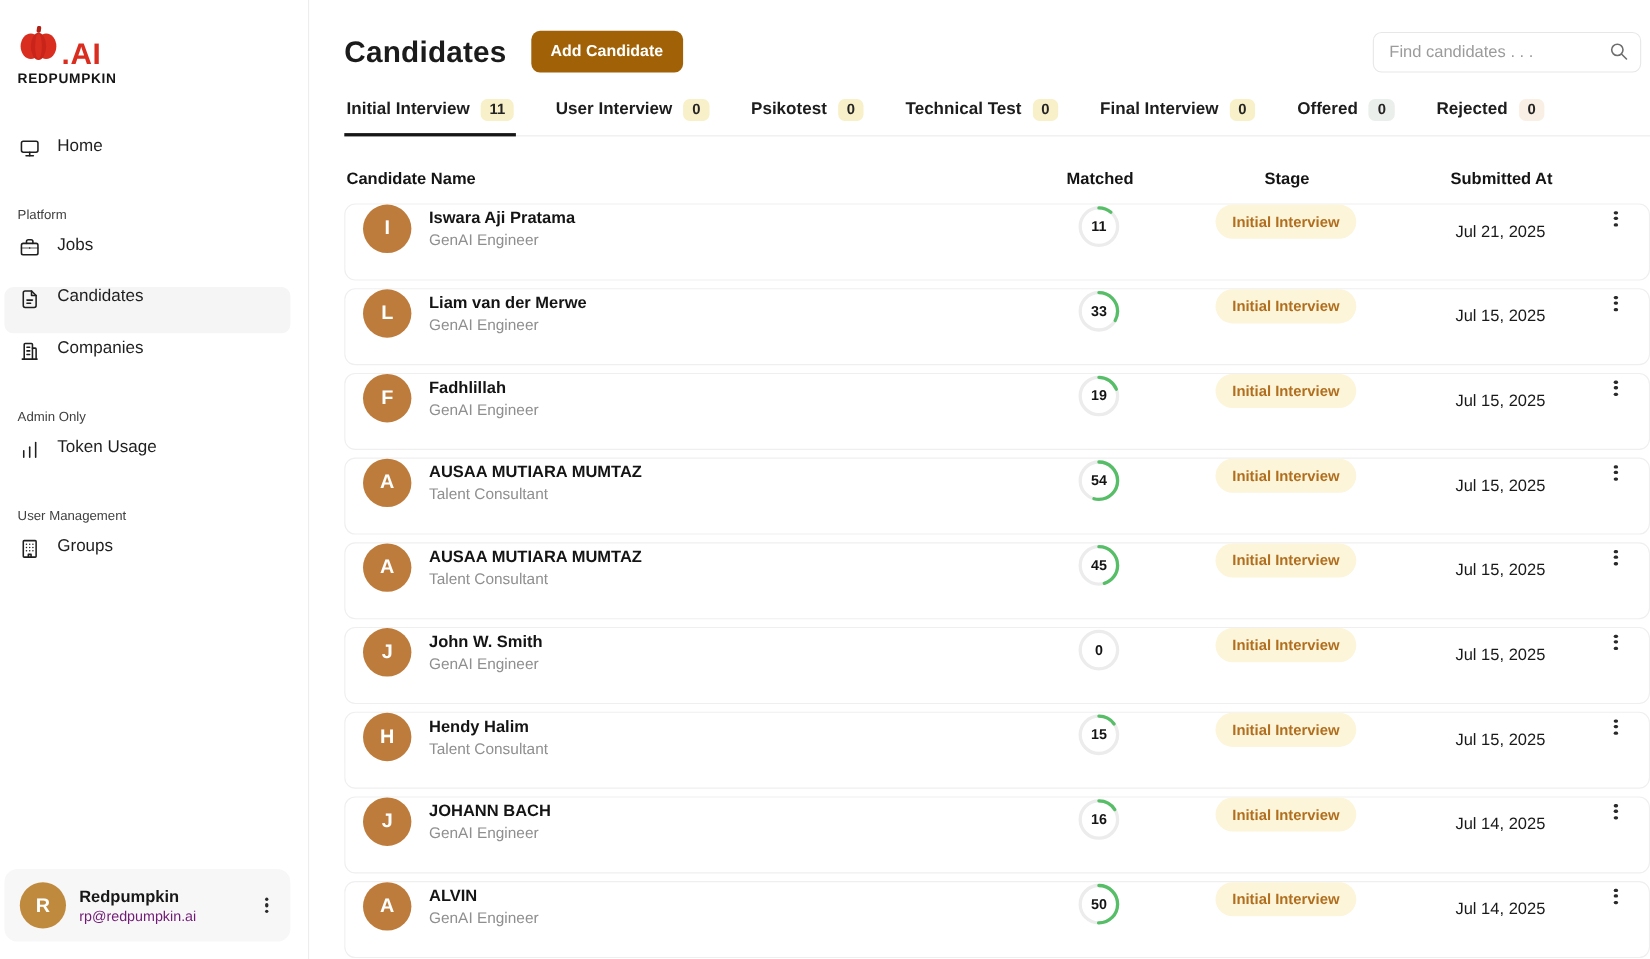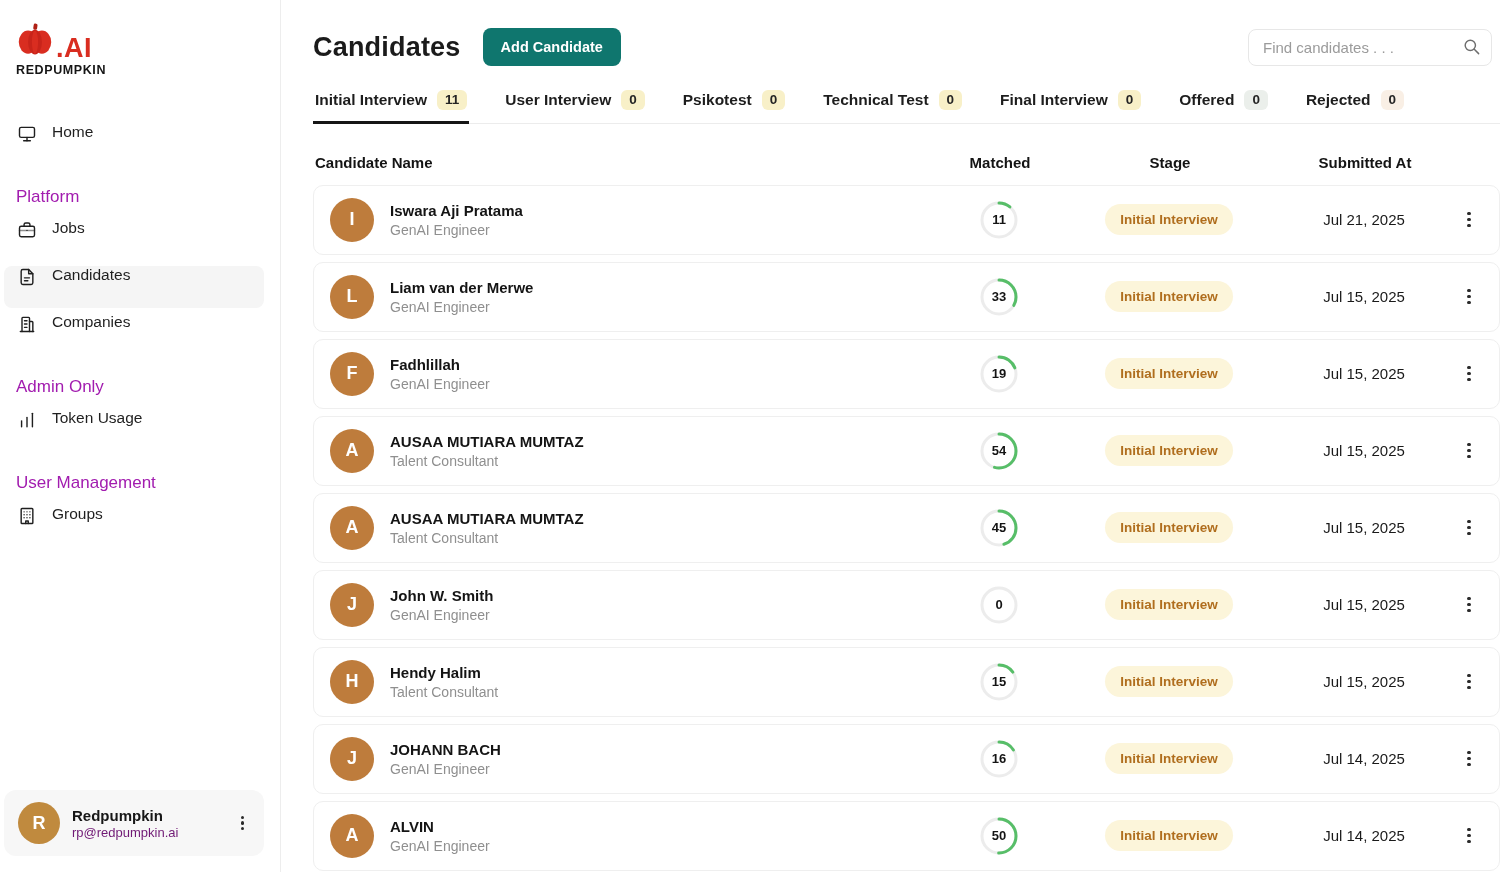--- a/index.html
+++ b/index.html
@@ -12,75 +12,75 @@
     border-right:1px solid #ededed; display:flex; flex-direction:column; padding:22px 16px 16px 4px; position:relative;gap:12px; }
   .logo-block { padding-left:12px; margin-bottom:34px; }
   .logo-row { display:flex; align-items:flex-end; gap:2px; }
   .logo-ai { font-size:27px; font-weight:800; color:#d92d20; letter-spacing:0.5px; line-height:0.9; }
   .logo-sub { font-size:12.5px; font-weight:800; color:#161616; letter-spacing:0.6px; margin-top:3px; }
   .nav-item { display:flex; gap:14px; height:42px; padding:0 12px;
     border-radius:8px; font-size:15.5px; color:#1f1f1f; cursor:pointer; margin-bottom:5px; }
   .nav-item.active { background:#f5f5f5; }
   .nav-icon { width:22px; height:22px; display:flex; align-items:center; justify-content:center; }
   .nav-icon svg { width:20px; height:20px; stroke:#1f1f1f; fill:none; stroke-width:1.7; stroke-linecap:round; stroke-linejoin:round; }
-  .section-label { font-size:17px; color:#a21caf; padding:0 12px; margin:22px 0 12px 0; }
+  .section-label { font-size:12px; color:#404040; padding:0 12px; margin:22px 0 12px 0; }
   .sidebar-spacer { flex:1; }
   .user-card { background:#f7f7f7; border-radius:12px; padding:12px 14px; display:flex; align-items:center; gap:12px; }
   .user-avatar { width:42px; height:42px; border-radius:50%; background:#c08a3e; color:#fff;
     display:flex; align-items:center; justify-content:center; font-size:18px; font-weight:600; }
   .user-meta { flex:1; min-width:0; }
   .user-name { font-size:15px; font-weight:700; color:#171717; }
   .user-email { font-size:13px; color:#701a75; margin-top:1px; }
 
   
   .main { flex:1; padding:28px 0 0 32px; display:flex; flex-direction:column; }
   .topbar { display:flex; align-items:center; padding-right:8px; }
   .page-title { font-size:27px; font-weight:700; letter-spacing:0.2px; }
-  .add-btn { margin-left:22px; background:#0f766e; color:#fff; border:none; border-radius:8px;
+  .add-btn { margin-left:22px; background:#a16207; color:#fff; border:none; border-radius:8px;
     font-family:inherit; font-size:14.5px; font-weight:700; padding:11px 18px; cursor:pointer; }
   .search-wrap { margin-left:auto; position:relative; }
   .search-input { width:244px; height:37px; border:1px solid #e7e7e7; border-radius:8px;
     font-family:inherit; font-size:15px; color:#444; padding:0 38px 0 14px; outline:none; }
   .search-input::placeholder { color:#9b9b9b; }
   .search-icon { position:absolute; right:11px; top:8px; }
   .search-icon svg { width:19px; height:19px; stroke:#6d6d6d; fill:none; stroke-width:1.8; stroke-linecap:round; }
 
   
   .tabs { display:flex; gap:34px; margin-top:24px; border-bottom:1px solid #ececec; padding-right:8px; }
   .tab { display:flex; align-items:center; gap:10px; padding:0 2px 13px 2px; cursor:pointer; position:relative; }
   .tab-label { font-size:15.5px; font-weight:700; color:#1d1d1d; }
   .tab-badge { font-size:13.5px; font-weight:700; color:#242424; border-radius:6px; padding:3px 8px; line-height:1; }
   .badge-yellow { background:#f8f0c8; }
   .badge-green  { background:#ebefeb; }
   .badge-red    { background:#f9efe5; }
   .tab.active::after { content:""; position:absolute; left:0; right:0; bottom:-1px; height:2.5px; background:#161616; }
 
   
-  .grid-cols { display:flex; align-items:center; }
+  .grid-cols { display:flex; align-items:flex-start; }
   .col-name { flex:1; display:flex; align-items:center; min-width:0; }
   .col-matched { width:100px; display:flex; justify-content:center; }
   .col-stage { width:240px; display:flex; justify-content:center; }
   .col-date { width:150px; display:flex; justify-content:center; }
   .col-actions { width:60px; display:flex; justify-content:center; }
   .thead { margin-top:20px; padding:10px 0 14px 0; font-size:15px; font-weight:700; color:#141414; }
   .thead .col-name { padding-left:2px; }
 
   .rows { display:flex; flex-direction:column; gap:7px; }
   .row-card { background:#fff; border:1px solid #efefef; border-radius:10px; height:70px; padding:0 0 0 16px; }
   .cand-avatar { width:44px; height:44px; border-radius:50%; background:#be7c3c; color:#fff;
     display:flex; align-items:center; justify-content:center; font-size:18px; font-weight:600; margin-right:16px; flex-shrink:0; }
   .cand-name { font-size:15px; font-weight:700; color:#141414; }
   .cand-role { font-size:14px; color:#8f8f8f; margin-top:3px; }
   .ring { position:relative; width:40px; height:40px; }
   .ring svg { position:absolute; inset:0; }
   .ring-num { position:absolute; inset:0; display:flex; align-items:center; justify-content:center;
     font-size:13px; font-weight:700; color:#141414; }
   .stage-chip { background:#fcf5da; color:#b06e1e; font-size:13.5px; font-weight:700;
     padding:8px 15px; border-radius:999px; white-space:nowrap; }
-  .date-text { font-size:15px; font-weight:500; color:#1a1a1a; }
+  .date-text { font-size:15px; font-weight:500; color:#1a1a1a;margin-top:16px; }
   .kebab { background:none; border:none; cursor:pointer; display:flex; flex-direction:column; gap:2.5px; padding:6px; }
   .kebab i { width:3.2px; height:3.2px; border-radius:50%; background:#2a2a2a; display:block; }
 </style>
 </head>
 <body>
 
 <div class="app">
 
   <aside class="sidebar">
     <div class="logo-block">

